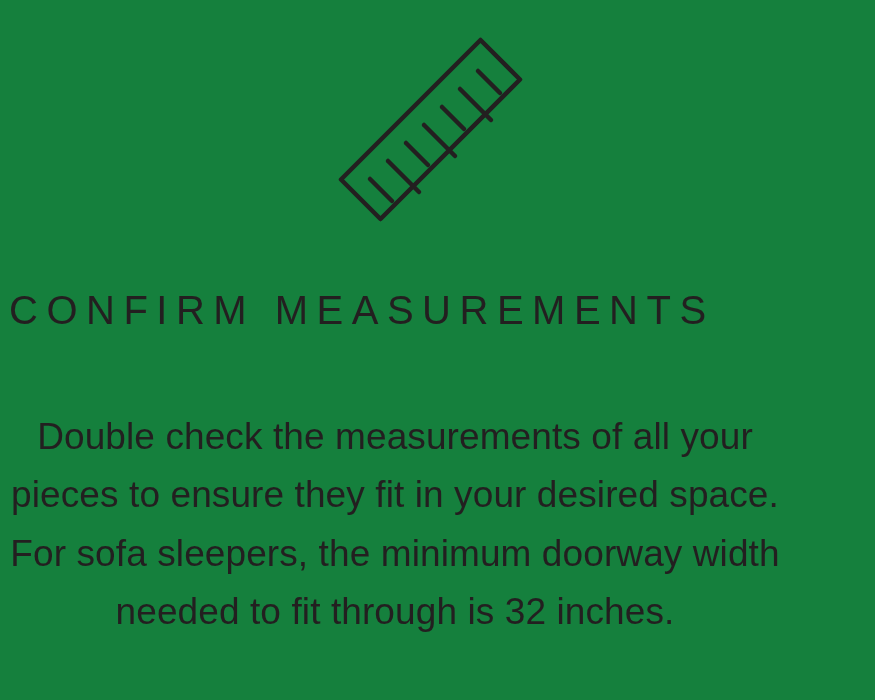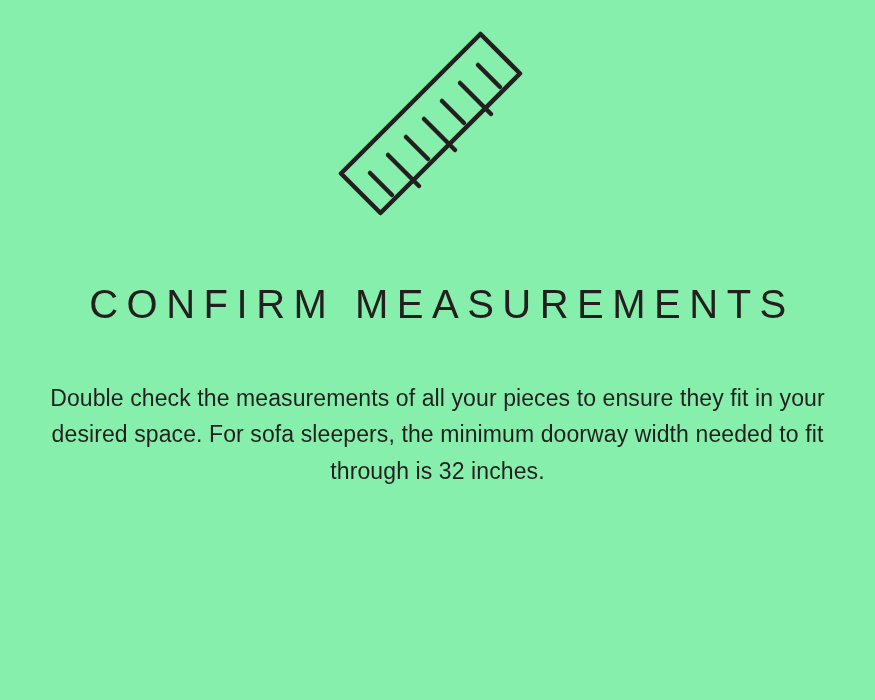--- a/index.html
+++ b/index.html
@@ -13,23 +13,23 @@
     overflow: hidden;
     font-family: "Liberation Sans", sans-serif;
     color: #231f20;
   }
   .card {
     width: 875px;
     height: 700px;
     box-sizing: border-box;
     display: flex;
     flex-direction: column;
-    align-items: center;
-    background: #86efac;
-    padding-top: 18px;
+    align-items: flex-start;
+    background: #15803d;
+    padding-top: 24px;
   }
   .icon-wrap {
     width: 875px;
     height: 210px;
     display: flex;
     align-items: center;
     justify-content: center;
   }
   .ruler-icon {
     display: block;
@@ -40,24 +40,24 @@
     font-weight: 400;
     letter-spacing: 8.5px;
     text-align: center;
     color: #231f20;
     margin-top: 56px;
     margin-bottom: 0;
     padding-left: 9px;
     white-space: nowrap;
   }
   .body-copy {
-    margin-top: 56px;
+    margin-top: 78px;
     width: 790px;
     text-align: center;
-    font-size: 23px;
+    font-size: 37px;
     line-height: 1.58;
     font-weight: 400;
     color: #231f20;
     letter-spacing: 0.1px;
   }
 </style>
 </head>
 <body>
 
 <div class="card">

